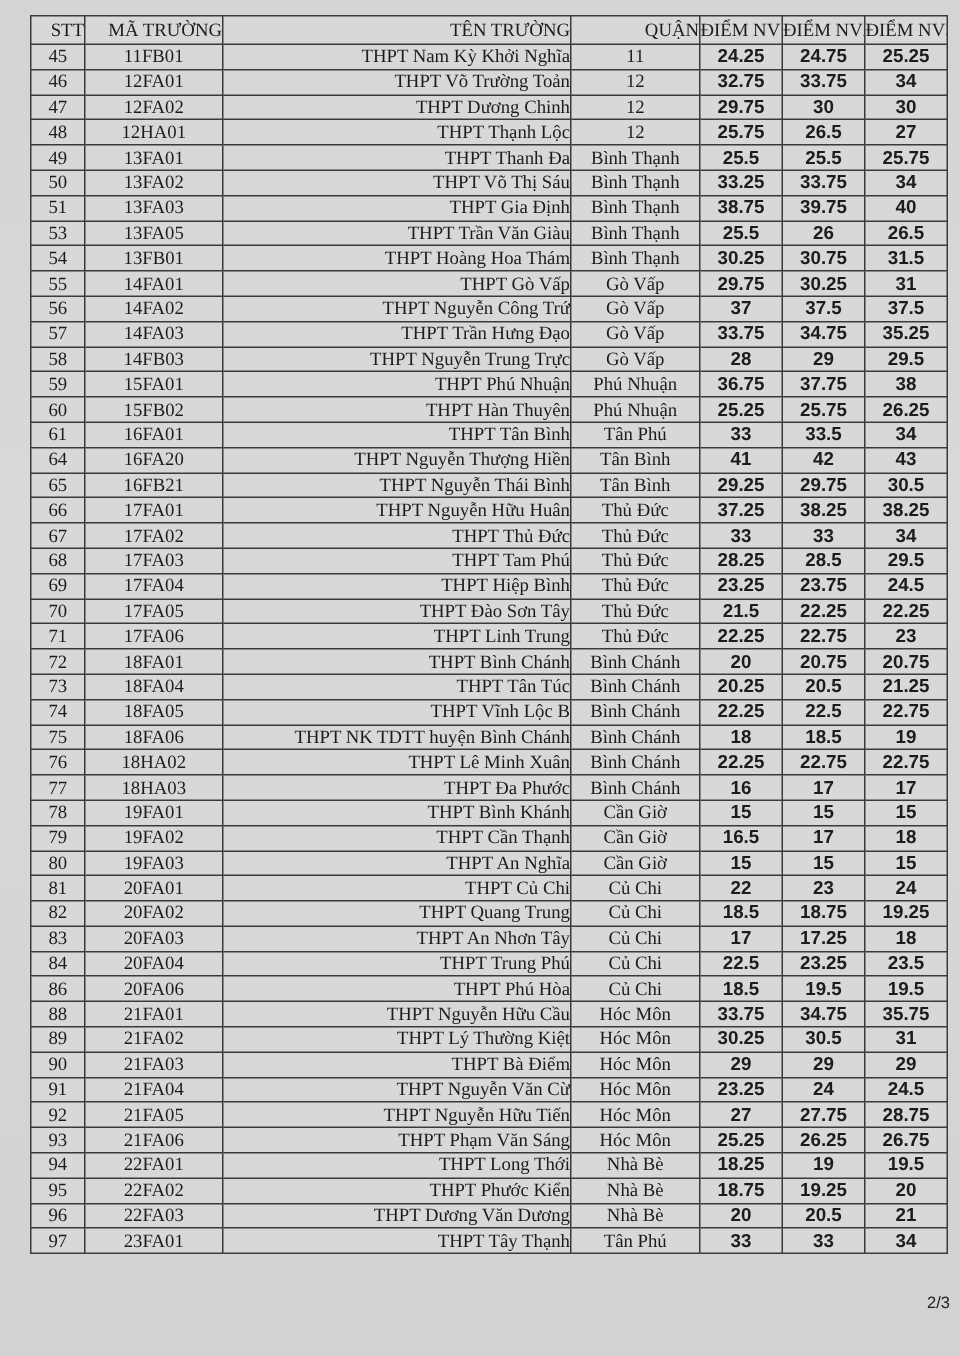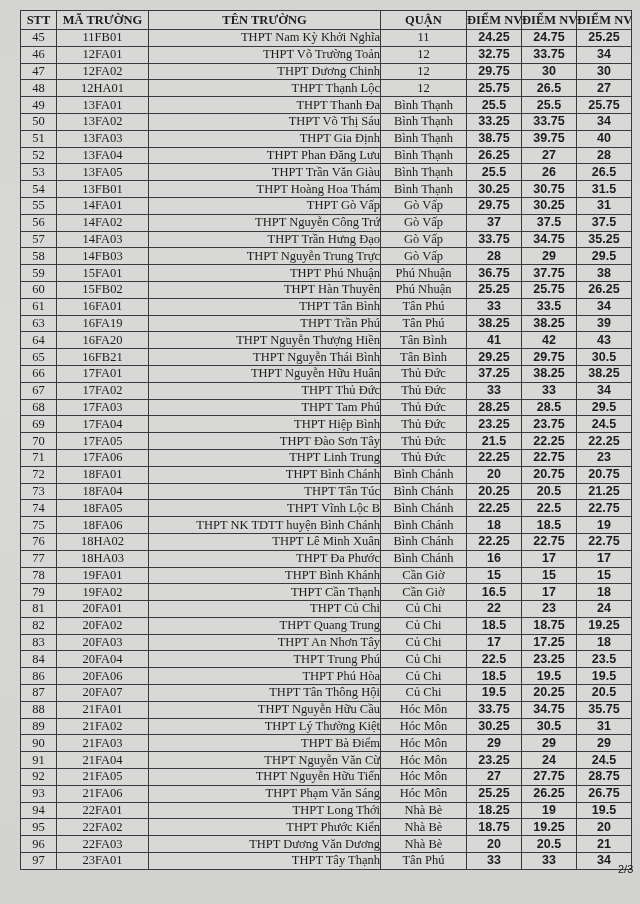--- a/index.html
+++ b/index.html
@@ -24,24 +24,24 @@
     table.scores th, table.scores td {
       border: 1px solid #3a3a3a;
       padding: 0;
       height: 15.8px;
       line-height: 15px;
       font-size: 12.5px;
       white-space: nowrap;
       overflow: hidden;
     }
     table.scores th {
-      font-weight: bold;
+      font-weight: normal;
       font-size: 12.5px;
       height: 18px;
-      text-align: center;
+      text-align: right;
     }
     col.c-stt { width: 36px; }
     col.c-ma { width: 92px; }
     col.c-ten { width: 232px; }
     col.c-quan { width: 86px; }
     col.c-nv { width: 55px; }
     td.stt, td.ma, td.quan { text-align: center; }
     td.ten { padding-left: 3px; text-align: right; }
     td.nv {
       text-align: center;
@@ -139,29 +139,20 @@
         <tr>
           <td class="stt">51</td>
           <td class="ma">13FA03</td>
           <td class="ten">THPT Gia Định</td>
           <td class="quan">Bình Thạnh</td>
           <td class="nv">38.75</td>
           <td class="nv">39.75</td>
           <td class="nv">40</td>
         </tr>
         <tr>
-          <td class="stt">52</td>
-          <td class="ma">13FA04</td>
-          <td class="ten">THPT Phan Đăng Lưu</td>
-          <td class="quan">Bình Thạnh</td>
-          <td class="nv">26.25</td>
-          <td class="nv">27</td>
-          <td class="nv">28</td>
-        </tr>
-        <tr>
           <td class="stt">53</td>
           <td class="ma">13FA05</td>
           <td class="ten">THPT Trần Văn Giàu</td>
           <td class="quan">Bình Thạnh</td>
           <td class="nv">25.5</td>
           <td class="nv">26</td>
           <td class="nv">26.5</td>
         </tr>
         <tr>
           <td class="stt">54</td>
@@ -229,29 +220,20 @@
         <tr>
           <td class="stt">61</td>
           <td class="ma">16FA01</td>
           <td class="ten">THPT Tân Bình</td>
           <td class="quan">Tân Phú</td>
           <td class="nv">33</td>
           <td class="nv">33.5</td>
           <td class="nv">34</td>
         </tr>
         <tr>
-          <td class="stt">63</td>
-          <td class="ma">16FA19</td>
-          <td class="ten">THPT Trần Phú</td>
-          <td class="quan">Tân Phú</td>
-          <td class="nv">38.25</td>
-          <td class="nv">38.25</td>
-          <td class="nv">39</td>
-        </tr>
-        <tr>
           <td class="stt">64</td>
           <td class="ma">16FA20</td>
           <td class="ten">THPT Nguyễn Thượng Hiền</td>
           <td class="quan">Tân Bình</td>
           <td class="nv">41</td>
           <td class="nv">42</td>
           <td class="nv">43</td>
         </tr>
         <tr>
           <td class="stt">65</td>
@@ -382,20 +364,29 @@
         <tr>
           <td class="stt">79</td>
           <td class="ma">19FA02</td>
           <td class="ten">THPT Cần Thạnh</td>
           <td class="quan">Cần Giờ</td>
           <td class="nv">16.5</td>
           <td class="nv">17</td>
           <td class="nv">18</td>
         </tr>
         <tr>
+          <td class="stt">80</td>
+          <td class="ma">19FA03</td>
+          <td class="ten">THPT An Nghĩa</td>
+          <td class="quan">Cần Giờ</td>
+          <td class="nv">15</td>
+          <td class="nv">15</td>
+          <td class="nv">15</td>
+        </tr>
+        <tr>
           <td class="stt">81</td>
           <td class="ma">20FA01</td>
           <td class="ten">THPT Củ Chi</td>
           <td class="quan">Củ Chi</td>
           <td class="nv">22</td>
           <td class="nv">23</td>
           <td class="nv">24</td>
         </tr>
         <tr>
           <td class="stt">82</td>
@@ -427,29 +418,20 @@
         <tr>
           <td class="stt">86</td>
           <td class="ma">20FA06</td>
           <td class="ten">THPT Phú Hòa</td>
           <td class="quan">Củ Chi</td>
           <td class="nv">18.5</td>
           <td class="nv">19.5</td>
           <td class="nv">19.5</td>
         </tr>
         <tr>
-          <td class="stt">87</td>
-          <td class="ma">20FA07</td>
-          <td class="ten">THPT Tân Thông Hội</td>
-          <td class="quan">Củ Chi</td>
-          <td class="nv">19.5</td>
-          <td class="nv">20.25</td>
-          <td class="nv">20.5</td>
-        </tr>
-        <tr>
           <td class="stt">88</td>
           <td class="ma">21FA01</td>
           <td class="ten">THPT Nguyễn Hữu Cầu</td>
           <td class="quan">Hóc Môn</td>
           <td class="nv">33.75</td>
           <td class="nv">34.75</td>
           <td class="nv">35.75</td>
         </tr>
         <tr>
           <td class="stt">89</td>

